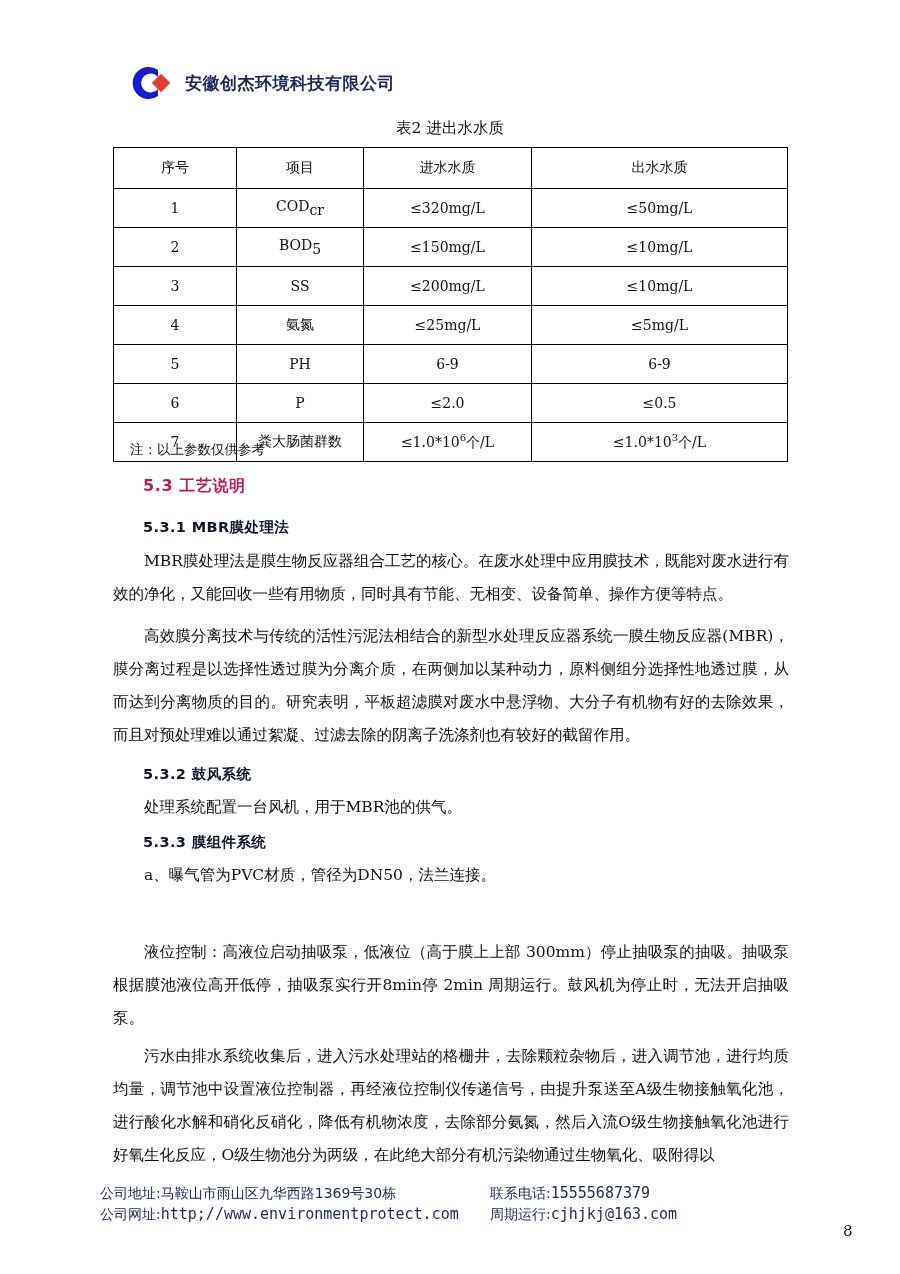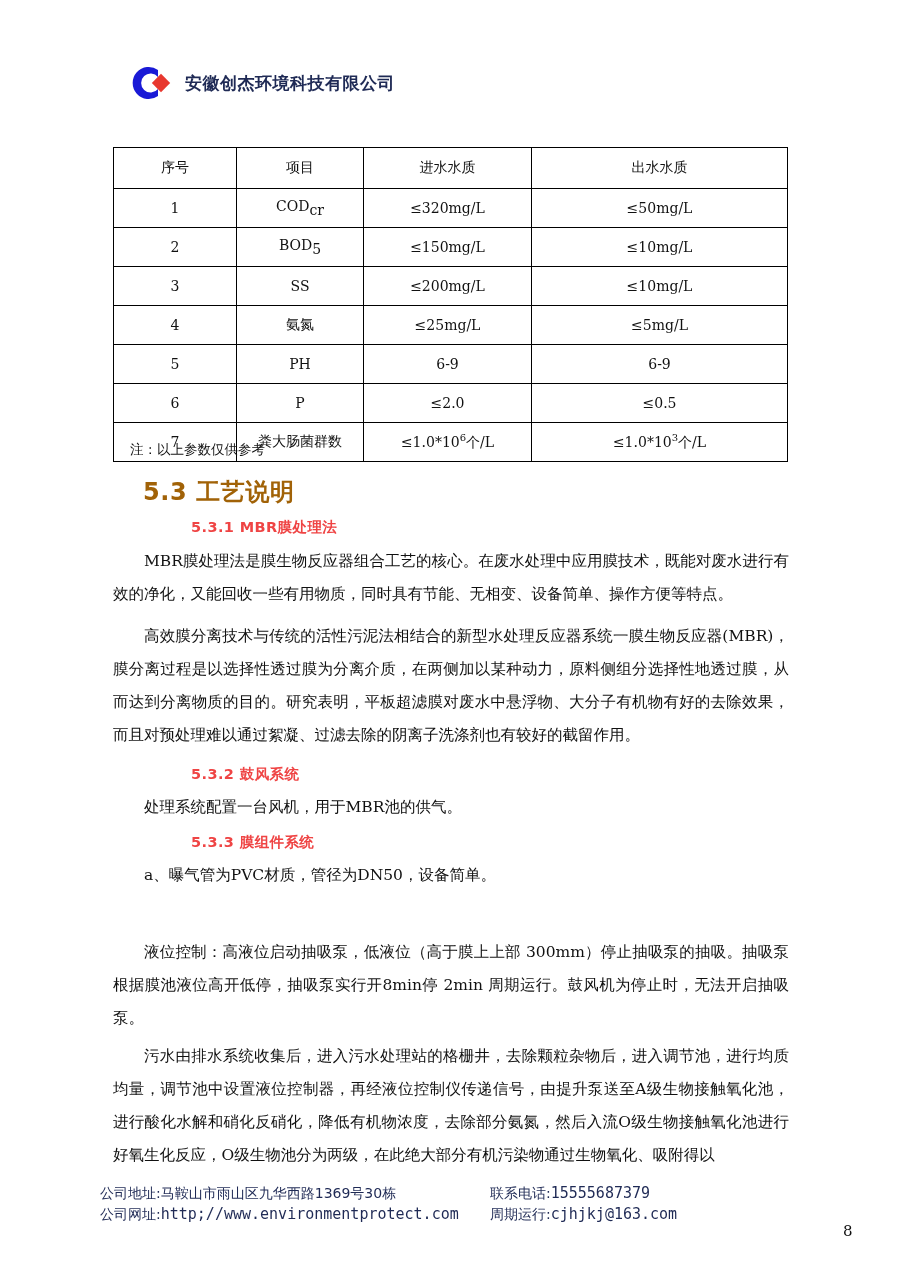--- a/index.html
+++ b/index.html
@@ -90,34 +90,33 @@
     font-size: 13.5px;
     color: #111;
     margin-left: 11px;
   }
 
   
   .h2 {
     position: absolute;
     left: 143px;
     font-family: "DejaVu Sans", "Liberation Sans", sans-serif;
-    font-size: 24px;
+    font-size: 16px;
     font-weight: bold;
-    color: #a16207;
+    color: #be185d;
     letter-spacing: 0.6px;
   }
   .h3 {
     position: absolute;
     left: 143px;
     font-family: "DejaVu Sans", "Liberation Sans", sans-serif;
     font-size: 14.5px;
     font-weight: bold;
-    color: #ef4444;
+    color: #0f172a;
     letter-spacing: 0.4px;
-    margin-left: 48px;
   }
   .para {
     position: absolute;
     left: 113px;
     width: 676px;
     font-size: 15.5px;
     line-height: 33px;
     text-align: justify;
     text-justify: inter-ideograph;
     color: #111;
@@ -159,20 +158,21 @@
   <div class="header">
     <div class="logo">
       <svg width="50" height="42" viewBox="0 0 50 42" xmlns="http://www.w3.org/2000/svg">
         <path d="M34 8 A16 16 0 1 0 34 34 L34 27 A9.5 9.5 0 1 1 34 15 Z" fill="#1a1ad6"></path>
         <rect x="30.5" y="14.5" width="13" height="13" transform="rotate(45 37 21)" fill="#e8382f"></rect>
       </svg>
     </div>
     <div class="company-name">安徽创杰环境科技有限公司</div>
   </div>
 
+  <div class="table-title">表2 进出水水质</div>
 
   <table class="wq">
     <colgroup>
         <col class="c1">
         <col class="c2">
         <col class="c3">
         <col class="c4">
       </colgroup>
     <tbody>
       <tr class="head">
@@ -231,21 +231,21 @@
   <div class="h2" style="top:476px">5.3 工艺说明</div>
   <div class="h3" style="top:518px">5.3.1 MBR膜处理法</div>
 
   <div class="para indent" style="top:545px">MBR膜处理法是膜生物反应器组合工艺的核心。在废水处理中应用膜技术，既能对废水进行有效的净化，又能回收一些有用物质，同时具有节能、无相变、设备简单、操作方便等特点。</div>
   <div class="para indent" style="top:620px">高效膜分离技术与传统的活性污泥法相结合的新型水处理反应器系统一膜生物反应器(MBR)，膜分离过程是以选择性透过膜为分离介质，在两侧加以某种动力，原料侧组分选择性地透过膜，从而达到分离物质的目的。研究表明，平板超滤膜对废水中悬浮物、大分子有机物有好的去除效果，而且对预处理难以通过絮凝、过滤去除的阴离子洗涤剂也有较好的截留作用。</div>
 
   <div class="h3" style="top:765px">5.3.2 鼓风系统</div>
   <div class="para" style="top:791px; text-indent:31px">处理系统配置一台风机，用于MBR池的供气。</div>
 
   <div class="h3" style="top:833px">5.3.3 膜组件系统</div>
-  <div class="para" style="top:859px; text-indent:31px">a、曝气管为PVC材质，管径为DN50，设备简单。</div>
+  <div class="para" style="top:859px; text-indent:31px">a、曝气管为PVC材质，管径为DN50，法兰连接。</div>
   <div class="para" style="top:936px; text-indent:31px">液位控制：高液位启动抽吸泵，低液位（高于膜上上部 300mm）停止抽吸泵的抽吸。抽吸泵根据膜池液位高开低停，抽吸泵实行开8min停 2min 周期运行。鼓风机为停止时，无法开启抽吸泵。</div>
   <div class="para indent" style="top:1040px">污水由排水系统收集后，进入污水处理站的格栅井，去除颗粒杂物后，进入调节池，进行均质均量，调节池中设置液位控制器，再经液位控制仪传递信号，由提升泵送至A级生物接触氧化池，进行酸化水解和硝化反硝化，降低有机物浓度，去除部分氨氮，然后入流O级生物接触氧化池进行好氧生化反应，O级生物池分为两级，在此绝大部分有机污染物通过生物氧化、吸附得以</div>
 
   <div class="footer">
     <div class="row">
       <div class="left"><span>公司地址:</span><span>马鞍山市雨山区九华西路1369号30栋</span></div>
       <div class="right"><span>联系电话:</span><span class="mono">15555687379</span></div>
     </div>
     <div class="row">
       <div class="left"><span>公司网址:</span><span class="mono">http;//www.environmentprotect.com</span></div>

